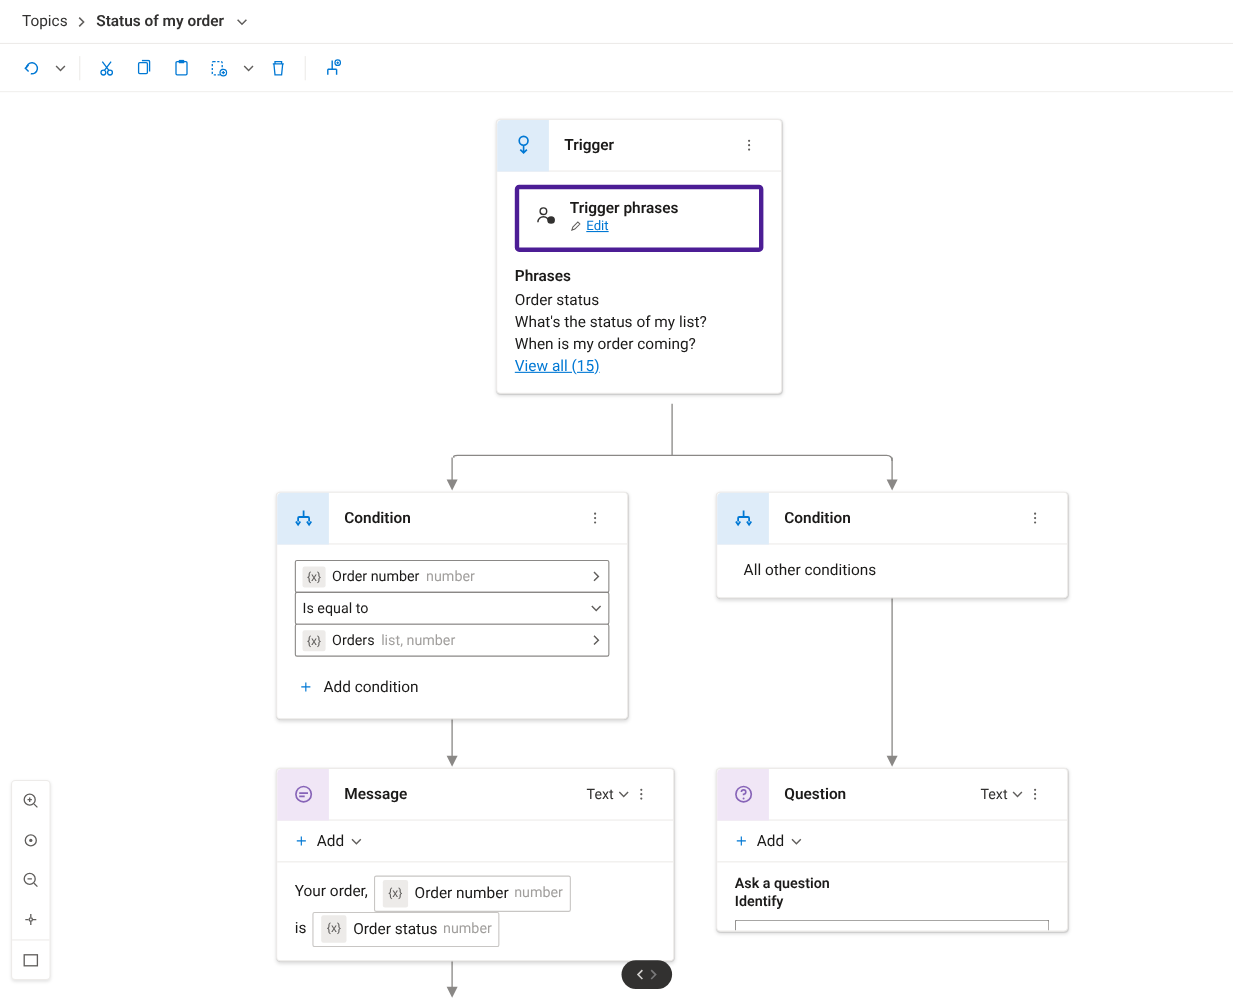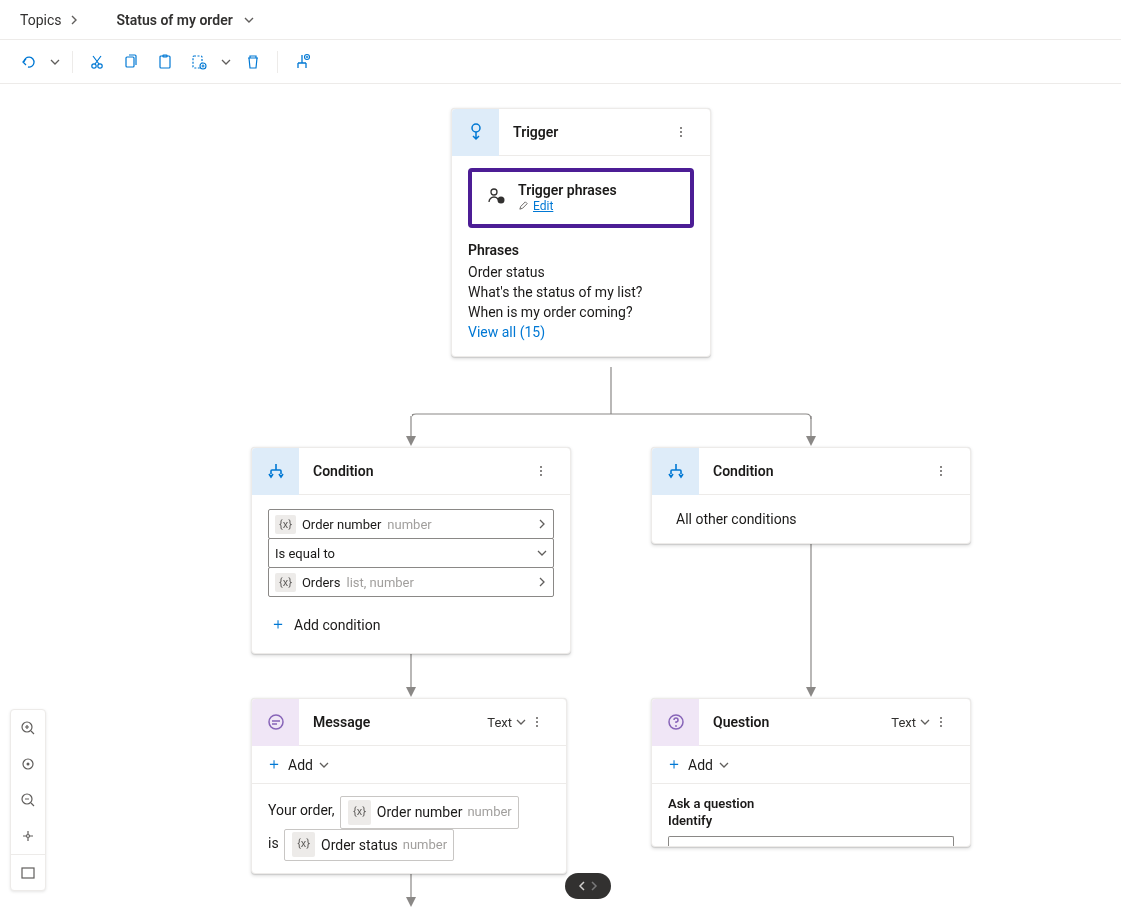--- a/index.html
+++ b/index.html
@@ -13,21 +13,21 @@
   }
   
   .breadcrumb {
     height: 40px;
     display: flex;
     align-items: center;
     padding: 0 20px;
     border-bottom: 1px solid #edebe9;
   }
   .breadcrumb .bc-item { color: #323130; }
-  .breadcrumb .current { font-weight: 600; margin-left: 29px; }
+  .breadcrumb .current { font-weight: 600; }
   .breadcrumb .chev { margin: 0 8px; color: #605e5c; }
   .breadcrumb .dd { margin-left: 10px; color: #605e5c; }
   
   .toolbar {
     height: 44px;
     display: flex;
     align-items: center;
     padding: 0 12px;
     border-bottom: 1px solid #edebe9;
     gap: 2px;
@@ -81,21 +81,21 @@
     border-radius: 4px;
     padding: 10px 14px;
     display: flex;
     gap: 12px;
     align-items: flex-start;
   }
   .phrase-box .pb-title { font-weight: 600; }
   .phrase-box .pb-edit { color: #0078d4; text-decoration: underline; cursor: pointer; display:inline-flex; align-items:center; gap:4px; font-size:12px;}
   .section-label { font-weight: 600; margin: 14px 0 6px 0; }
   .phrase-list div { margin: 4px 0; }
-  .link { color: #0078d4; cursor: pointer; }
+  .link { color: #0078d4; text-decoration: underline; cursor: pointer; }
   
   .var-row {
     display: flex;
     align-items: center;
     border: 1px solid #8a8886;
     border-radius: 2px;
     height: 30px;
     padding: 0 6px;
     gap: 6px;
     margin-bottom: -1px;
@@ -384,21 +384,21 @@
         <svg width="14" height="14" viewBox="0 0 14 14">
             <circle cx="7" cy="3" r="1" fill="#605e5c"></circle>
             <circle cx="7" cy="7" r="1" fill="#605e5c"></circle>
             <circle cx="7" cy="11" r="1" fill="#605e5c"></circle>
           </svg>
       </div>
     </div>
     <div style="padding:16px 24px;">All other conditions</div>
   </div>
 
-  <div class="node" style="left:251px; top:614px; width:316px;">
+  <div class="node" style="left:251px; top:614px; width:362px;">
     <div class="node-header">
       <div class="node-icon icon-purple">
         <svg width="20" height="20" viewBox="0 0 20 20">
             <circle cx="10" cy="10" r="7" stroke="#8764b8" stroke-width="1.5" fill="none"></circle>
             <path d="M6 9 H14 M6 12 H11" stroke="#8764b8" stroke-width="1.5"></path>
           </svg>
       </div>
       <div class="node-title">Message</div>
       <div class="node-type">
         <span>Text</span>

